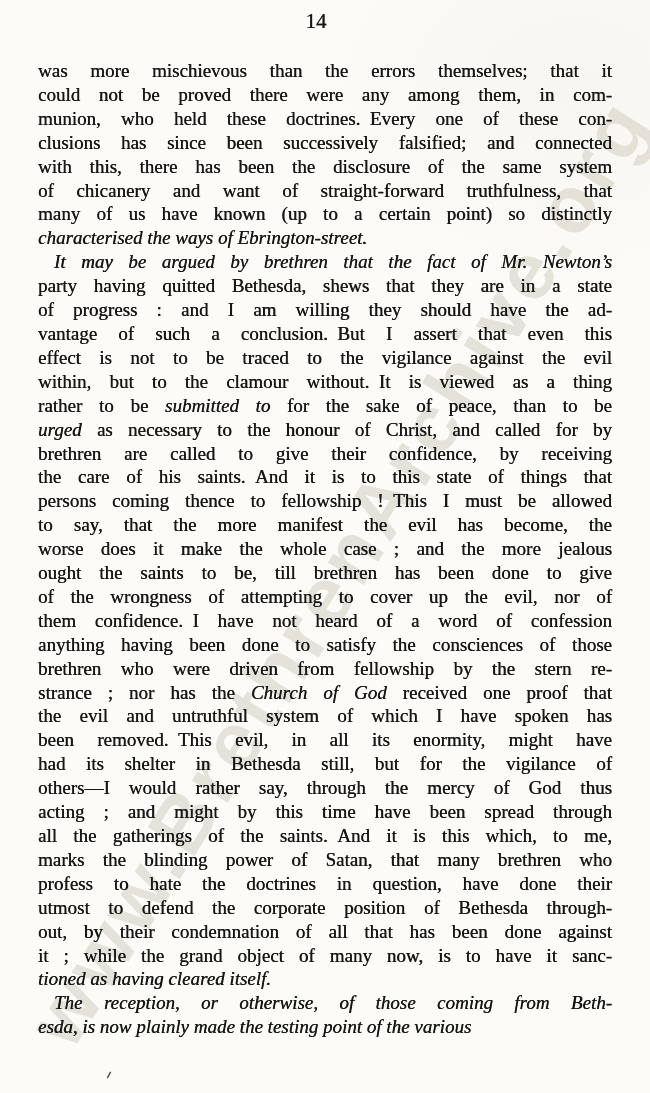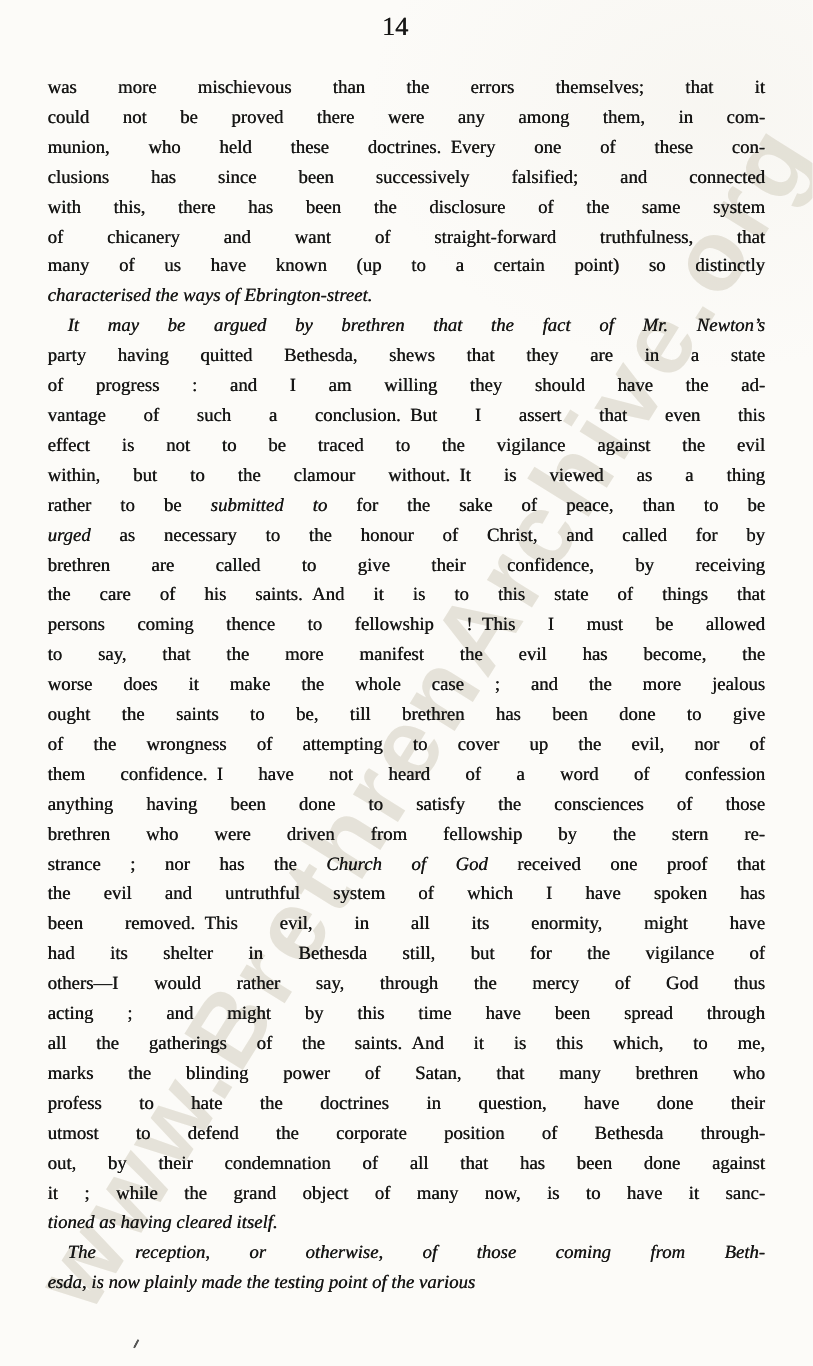--- a/index.html
+++ b/index.html
@@ -37,21 +37,21 @@
     font-size: 21px;
     z-index: 2;
     transform: translateX(-9px);
     text-shadow: 0.3px 0 0 currentColor;
   }
   .page-body {
     position: absolute;
     left: 38px; top: 59px;
     width: 574px;
     z-index: 2;
-    font-size: 15px;
+    font-size: 19px;
     line-height: 23.9px;
     text-shadow: 0.3px 0 0 currentColor;
   }
   .para { margin: 0; }
   .para.indent .line:first-child { text-indent: 16px; font-style: italic; }
   .line {
     display: block;
     text-align: justify;
     text-align-last: justify;
   }

